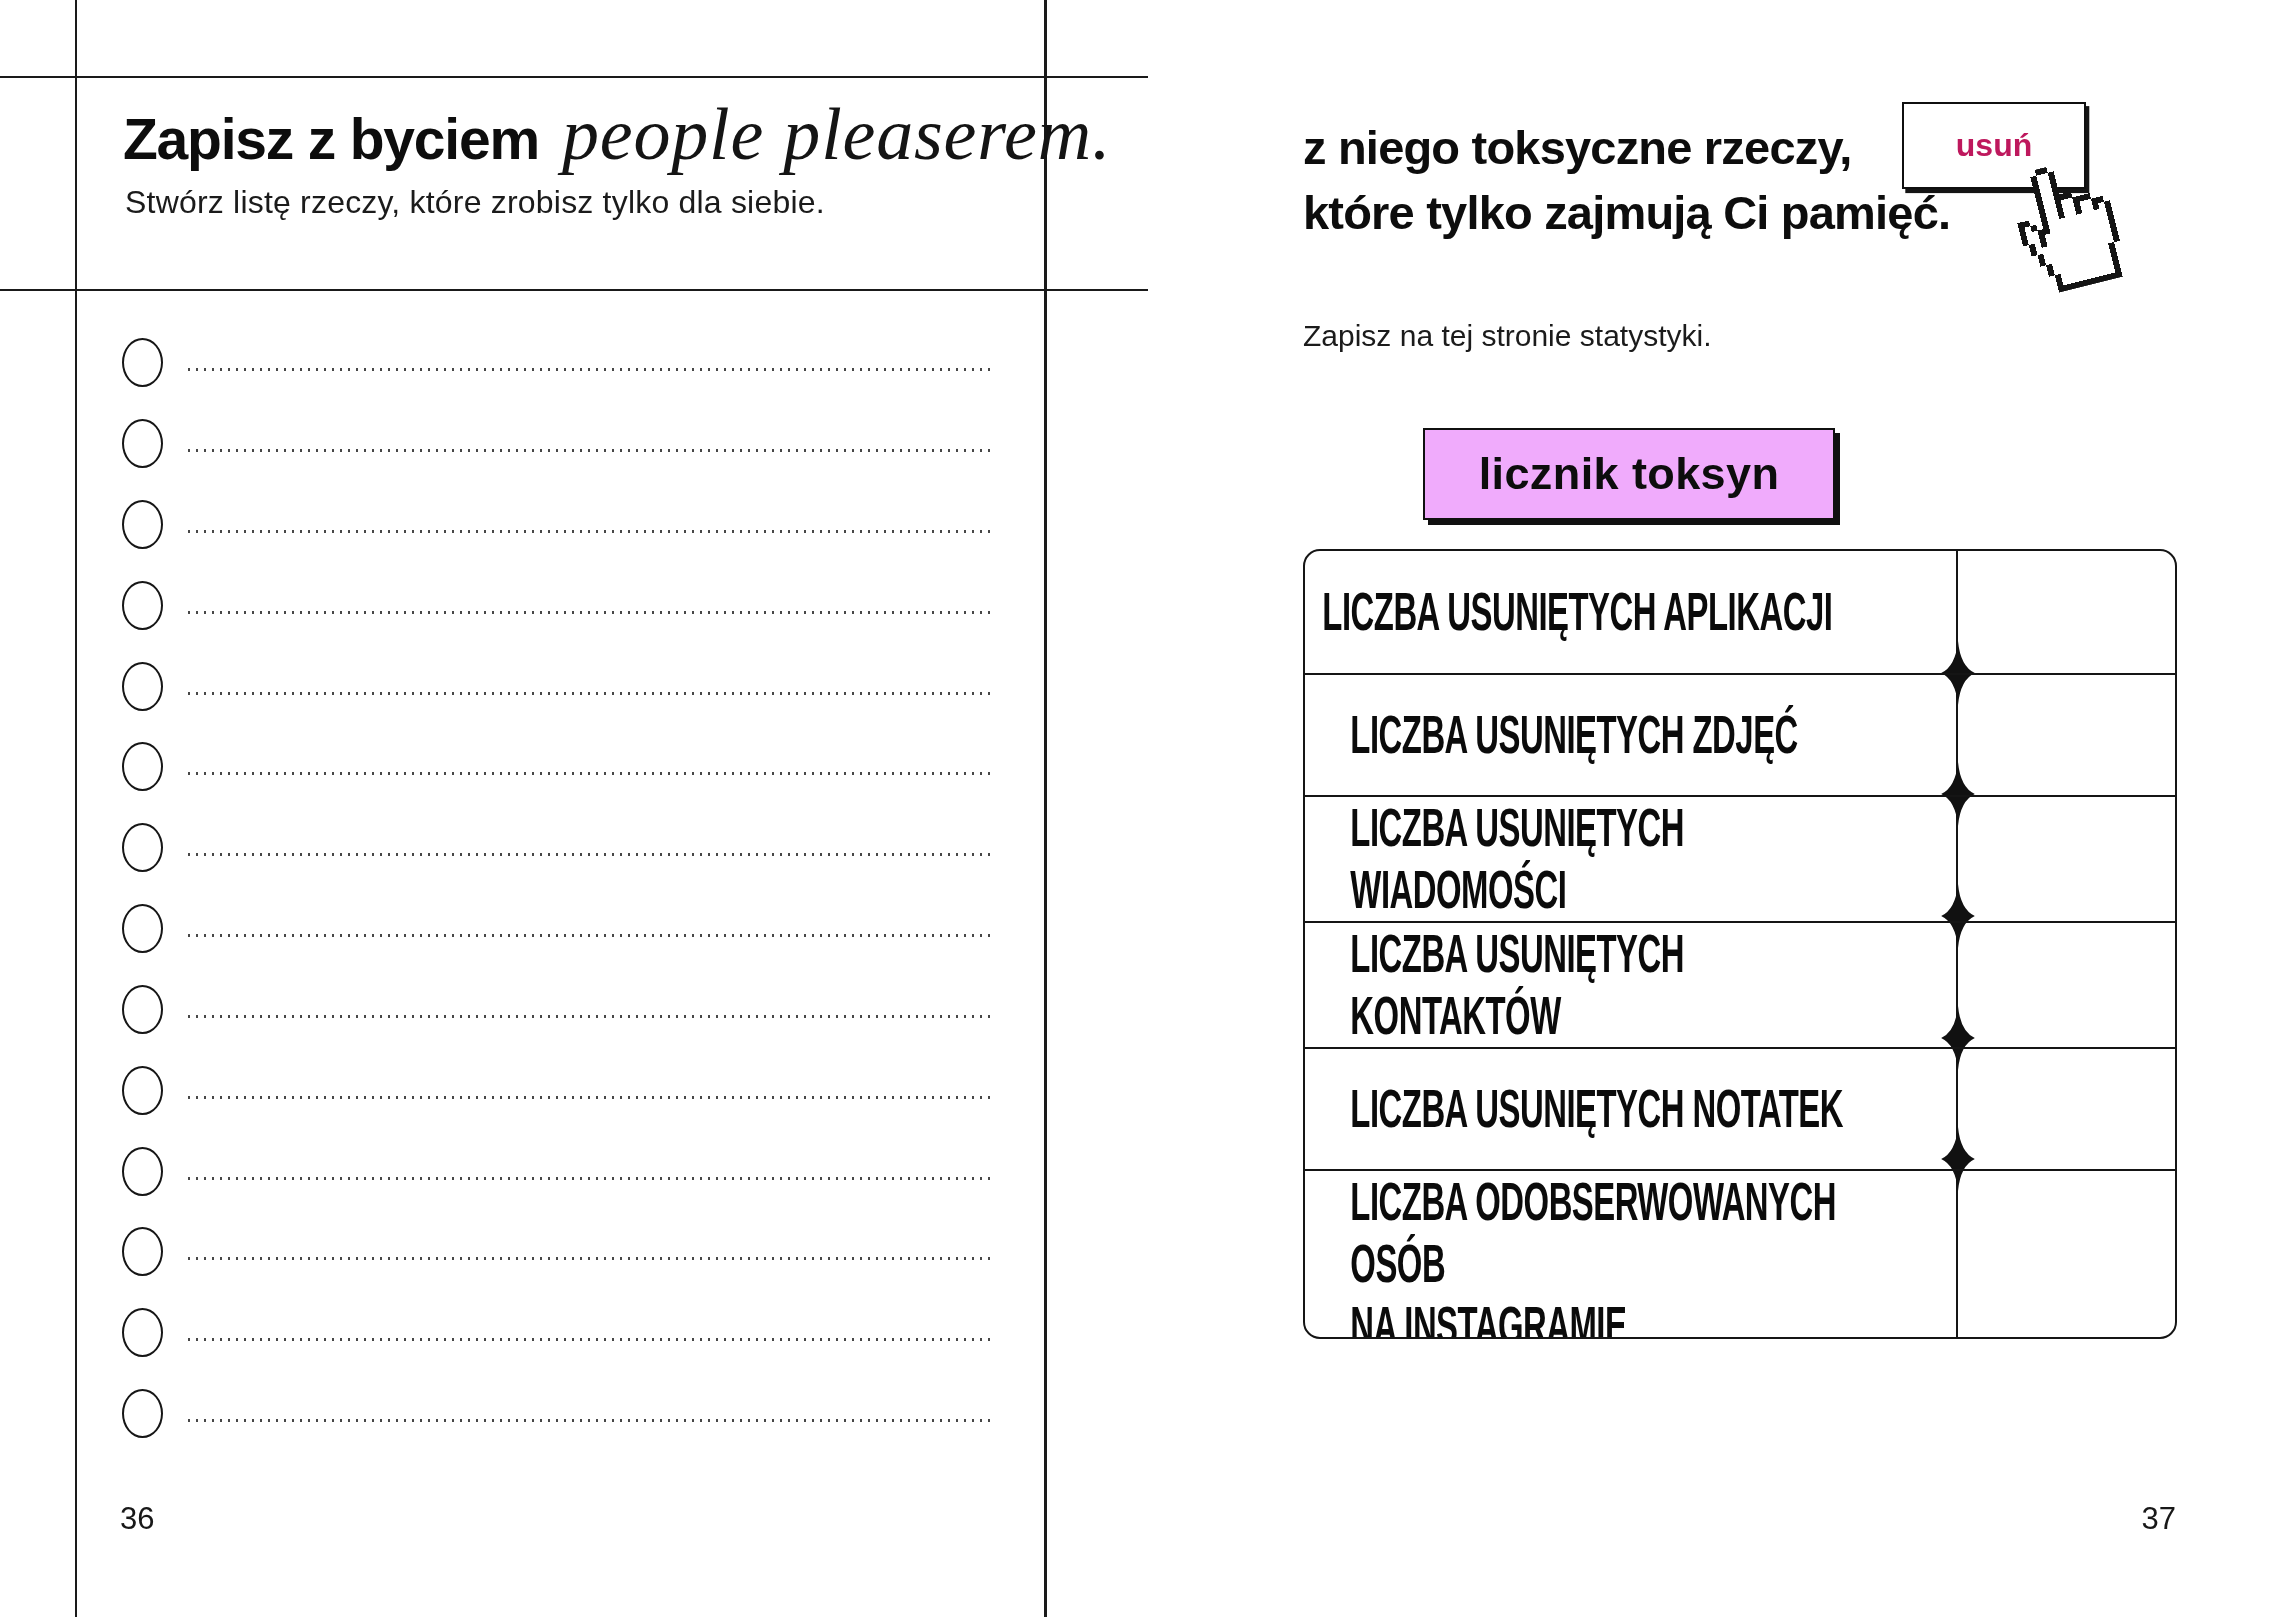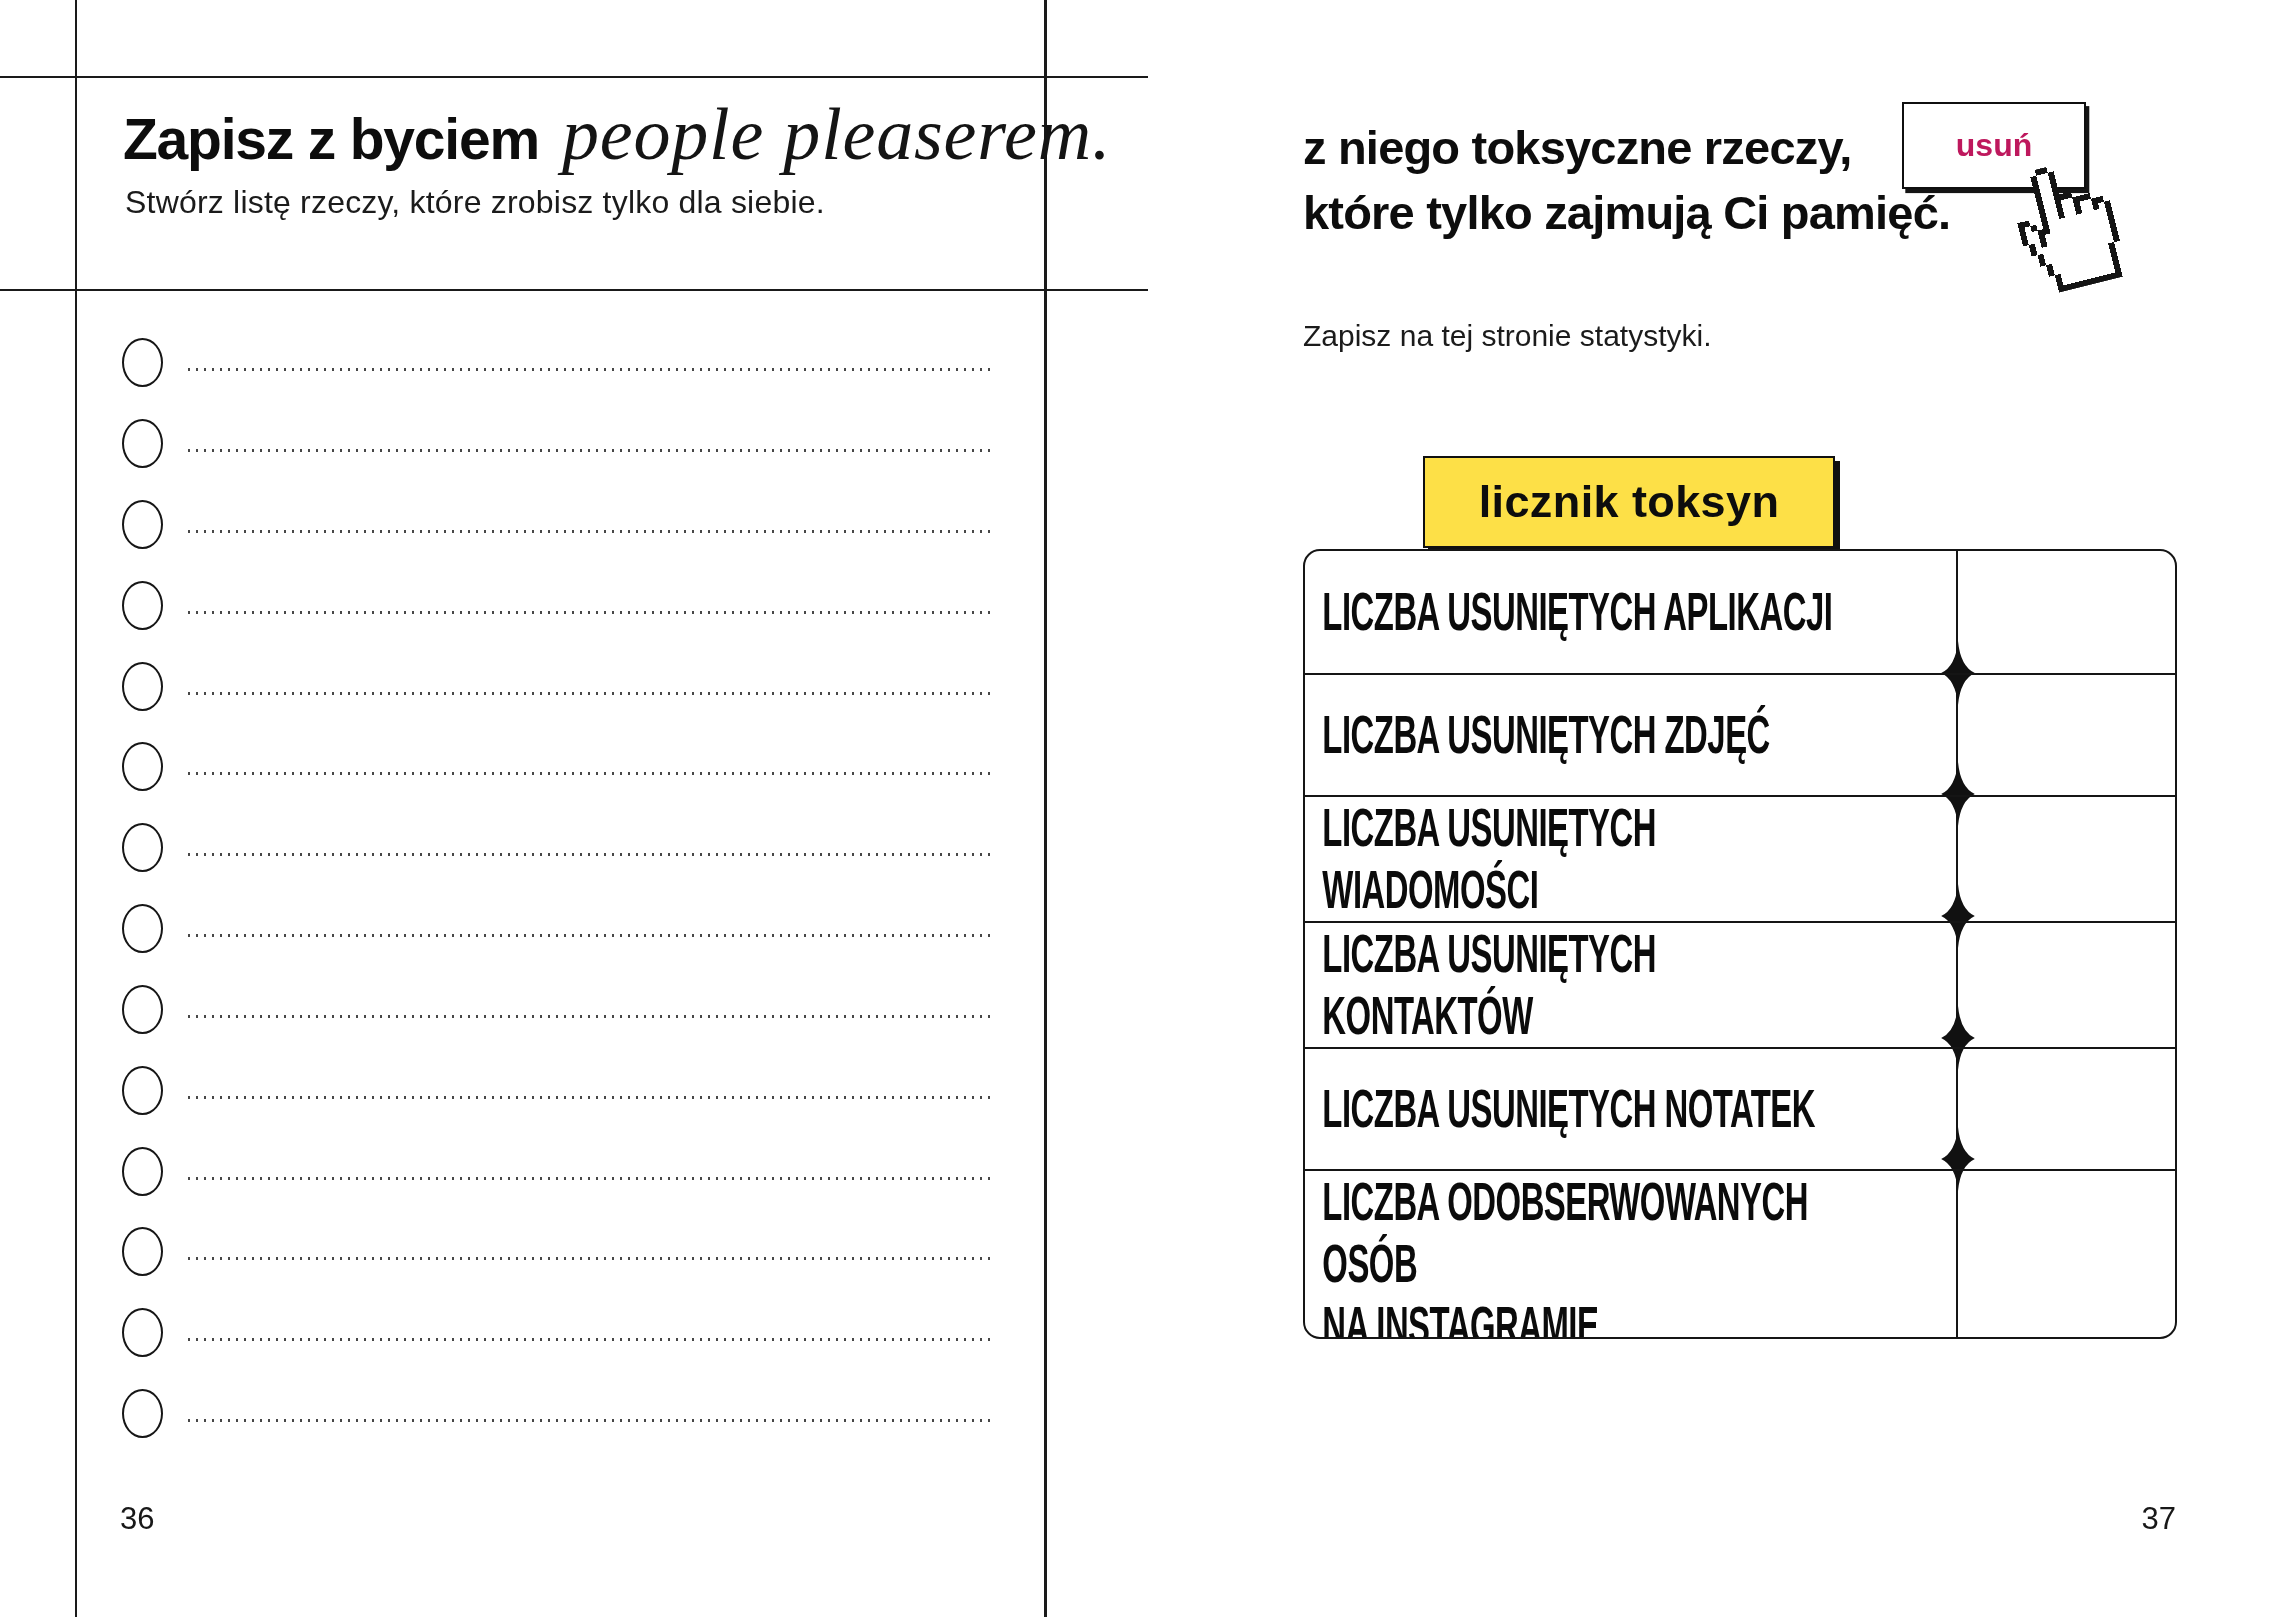--- a/index.html
+++ b/index.html
@@ -39,29 +39,29 @@
              line-height:65px; letter-spacing:-0.8px; color:#0d0d0d; }
   .instruction { left:1303px; top:319px; font-size:30px; color:#1b1b1b; }
 
   .delete-btn { left:1902px; top:102px; width:184px; height:87px;
                 border:2.9px solid #0f0f0f; background:#fff; box-shadow:3.3px 4.1px 0 #141414;
                 display:flex; align-items:center; justify-content:center;
                 font-size:32px; font-weight:700; color:#be185d; }
   .cursor-wrap { left:2019px; top:163px; width:102px; height:125px; z-index:5; transform:rotate(-14deg); }
 
   .counter-box { left:1423px; top:428px; width:412px; height:92px;
-                 border:2.5px solid #101010; background:#fde047; box-shadow:5px 5px 0 #101010;
+                 border:2.5px solid #101010; background:#f0abfc; box-shadow:5px 5px 0 #101010;
                  display:flex; align-items:center; justify-content:center;
-                 font-size:45px; font-weight:700; letter-spacing:0.4px; color:#0d0d0d;margin-top:28px; }
+                 font-size:45px; font-weight:700; letter-spacing:0.4px; color:#0d0d0d; }
 
   .toxin-table { left:1303px; top:549px; width:874px; height:790px;
                  border:2.5px solid #151515; border-radius:17px; background:#fff;
                  display:flex; flex-direction:column; overflow:hidden; }
   .t-row { position:relative; display:flex; align-items:center; flex:0 0 122px; }
-  .t-row + .t-row { border-top:2.1px solid #151515; }
+  .t-row + .t-row { border-top:2.1px solid #151515;padding-left:28px; }
   .t-row:nth-child(4) { flex-basis:122px; }
   .t-row:nth-child(6) { flex:1 1 auto; }
   .t-label { display:inline-block; padding-left:28px; font-size:53px; font-weight:700;
              letter-spacing:-0.8px; line-height:62px; white-space:pre-line; color:#0b0b0b;
              transform:scaleX(0.62); transform-origin:left center; }
   .t-value { position:absolute; left:651px; top:0; bottom:0; right:0; }
   .t-divider { position:absolute; left:651px; top:0; bottom:0; width:2.1px; background:#151515; }
   .diamond-layer { position:absolute; left:0; top:0; right:0; bottom:0; pointer-events:none; }
   .diamond { position:absolute; left:636px; width:34px; height:64px; }
 </style>

